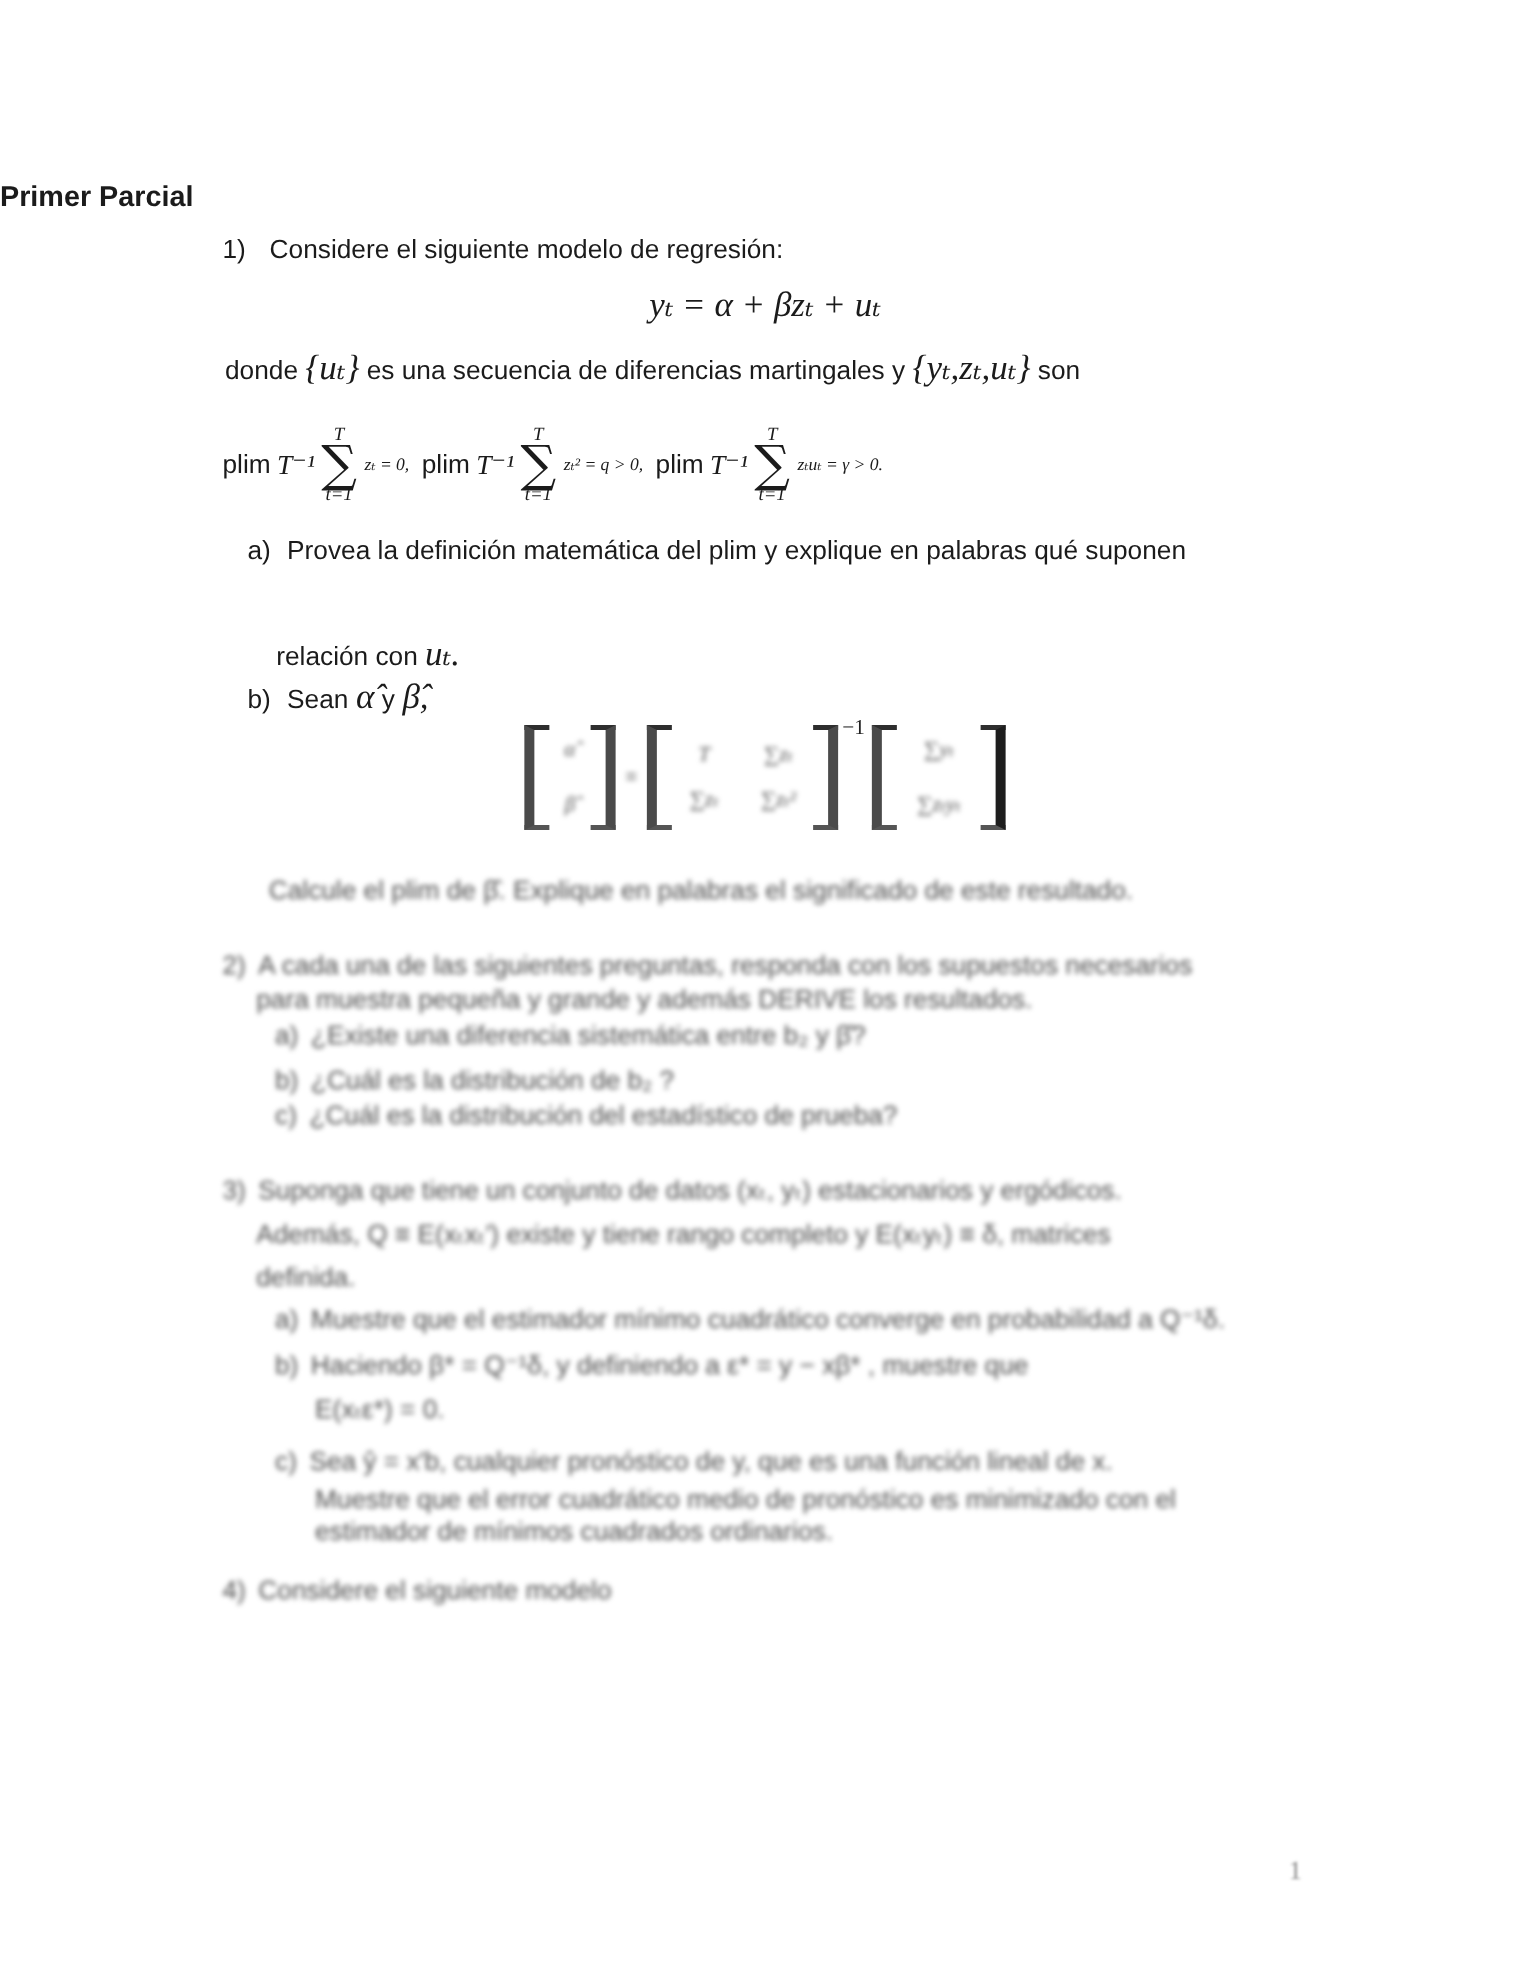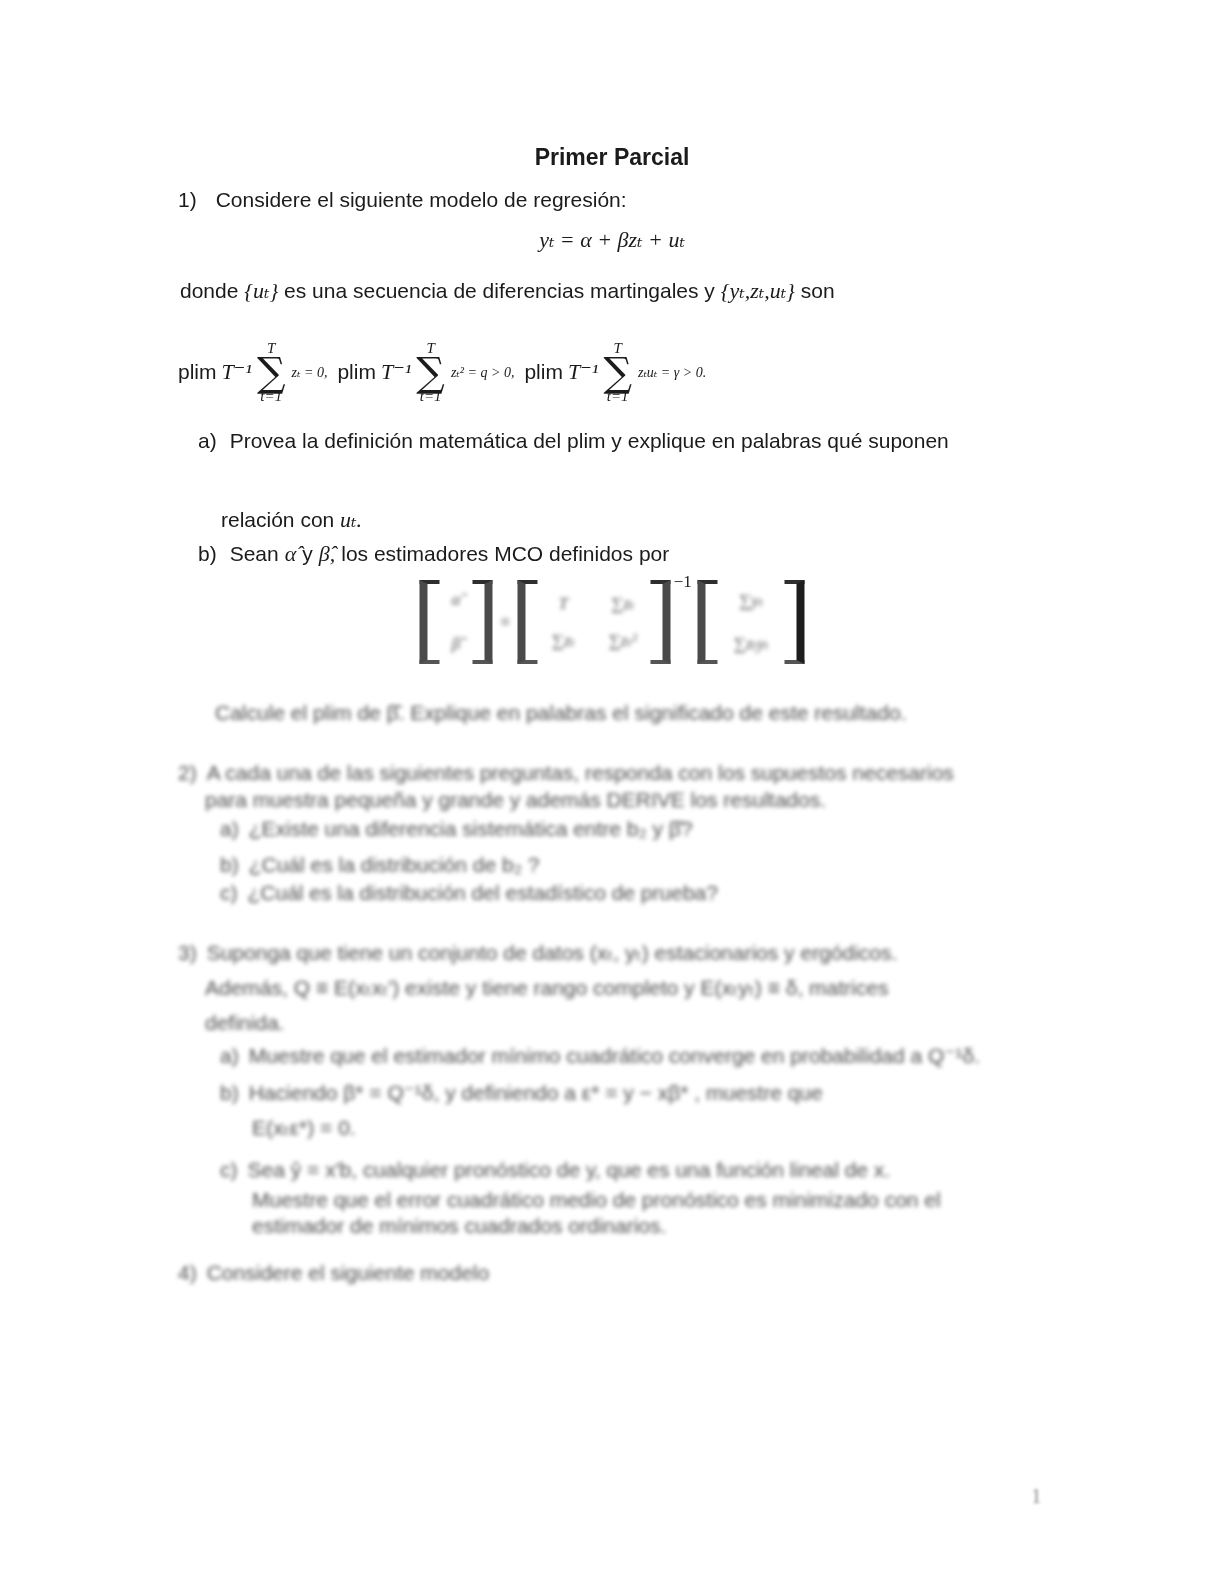--- a/index.html
+++ b/index.html
@@ -3,23 +3,23 @@
 <meta charset="utf-8">
 <style>
   html,body{margin:0;padding:0;background:#e8e8e8;}
   .page{
     position:relative;width:1224px;height:1584px;background:#ffffff;
     font-family:"Liberation Sans","DejaVu Sans",sans-serif;color:#1b1b1b;
     overflow:hidden;margin:0 auto;
   }
   .abs{position:absolute;white-space:nowrap;}
   .t{font-size:21px;line-height:1.25;}
-  .title{font-size:23px;font-weight:bold;left:0;right:0;text-align:center;}
+  .title{font-size:23px;font-weight:bold;left:0;right:0;text-align:left;}
   .math{font-family:"Liberation Serif","DejaVu Serif",serif;font-style:italic;}
-  .m22{font-size:22px;}
+  .m22{font-size:28px;}
   .center{left:0;right:0;text-align:center;}
 
   
   .row{display:flex;align-items:baseline;}
   .lbl{flex:0 0 auto;}
 
   
   .plimrow{display:flex;align-items:center;}
   .term{display:inline-flex;align-items:center;margin-right:10px;}
   .plimword{font-size:21px;margin-right:5px;}
@@ -108,21 +108,20 @@
   <div class="abs t" style="top:506px;left:221px;">
     <span>relación con </span><span class="math m22">uₜ.</span>
   </div>
 
   <div class="abs t row" style="top:540px;left:198px;">
     <span class="lbl">b)</span>
     <span style="margin-left:13px;">Sean </span>
     <span class="math m22" style="margin:0 6px;">α̂</span>
     <span> y </span>
     <span class="math m22" style="margin:0 6px;">β̂,</span>
-    <span> los estimadores MCO definidos por</span>
   </div>
 
   <div class="abs mx" style="top:580px;left:50%;transform:translateX(-50%);">
     <span class="brkl"></span>
     <span class="vec blur-soft">
       <span>α̂</span>
       <span>β̂</span>
     </span>
     <span class="brkr"></span>
     <span class="eqs blur-soft">=</span>

